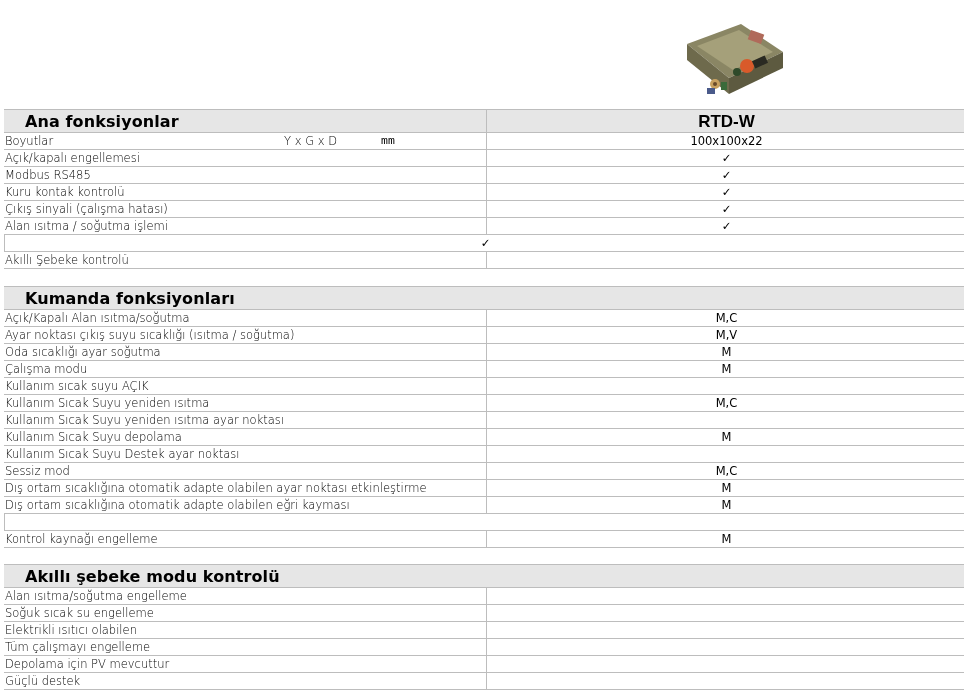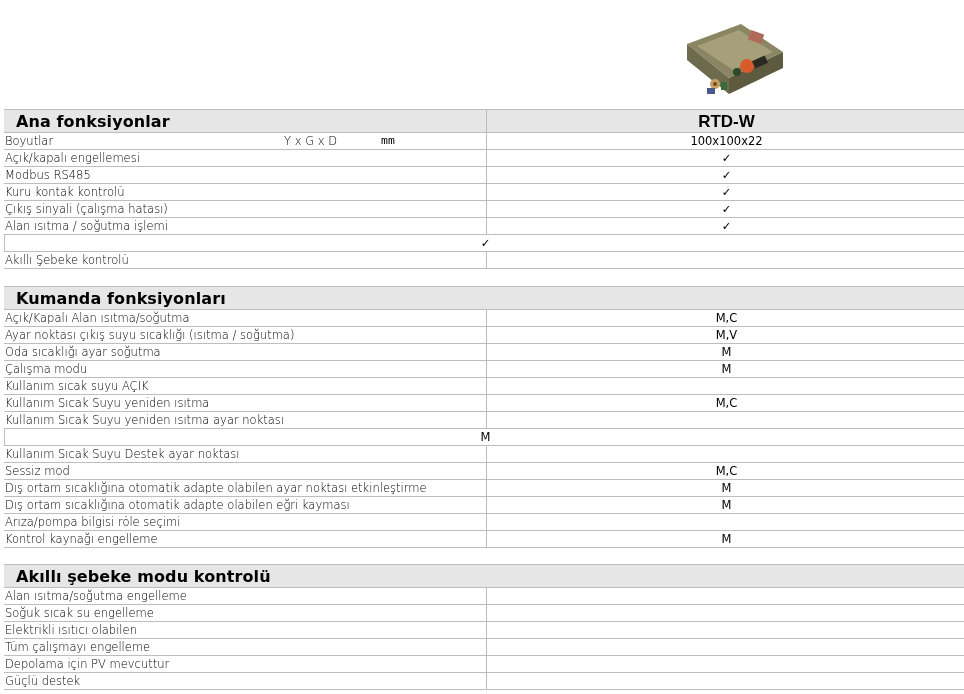--- a/index.html
+++ b/index.html
@@ -3,21 +3,21 @@
 <meta charset="utf-8">
 <style>
   html, body { margin: 0; padding: 0; background: #ffffff; }
   body { width: 964px; height: 694px; position: relative; overflow: hidden;
          font-family: "DejaVu Sans", sans-serif; color: #000; }
   .product-img { position: absolute; left: 683px; top: 22px; width: 104px; height: 78px; }
   .table { position: absolute; left: 4px; width: 962px; }
   .sec-head { display: flex; height: 24px; background: #e6e6e6;
               border-top: 1px solid #bdbdbd; border-bottom: 1px solid #bdbdbd; box-sizing: border-box; }
   .sec-head .c1 { width: 482px; font-family: "DejaVu Sans", sans-serif; font-weight: bold;
-                  font-size: 16px; line-height: 24px; padding-left: 12px; box-sizing: border-box;
+                  font-size: 16px; line-height: 24px; padding-left: 21px; box-sizing: border-box;
                   letter-spacing: 0.1px; }
   .sec-head .c2 { flex: 1; border-left: 1px solid #bdbdbd; text-align: center;
                   font-family: "Liberation Sans", sans-serif; font-weight: bold; font-size: 17px; line-height: 24px; }
   .row { display: flex; height: 17px; border-bottom: 1px solid #bdbdbd; box-sizing: border-box; }
   .row .c1 { width: 482px; position: relative; font-family: "DejaVu Sans", sans-serif;
              font-size: 11.5px; line-height: 16px; padding-left: 1px; box-sizing: border-box;
              white-space: nowrap; overflow: hidden; font-weight: 300; }
   .row .c2 { flex: 1; border-left: 1px solid #bdbdbd; text-align: center;
              font-family: "DejaVu Sans", sans-serif; font-size: 11.5px; line-height: 16px; }
   .dim-label { position: absolute; left: 280px; top: 0; }
@@ -113,40 +113,40 @@
     </div>
   <div class="row">
       <div class="c1">Kullanım Sıcak Suyu yeniden ısıtma</div>
       <div class="c2">M,C</div>
     </div>
   <div class="row">
       <div class="c1">Kullanım Sıcak Suyu yeniden ısıtma ayar noktası</div>
       <div class="c2"></div>
     </div>
   <div class="row">
+      <div class="c1">Kullanım Sıcak Suyu depolama</div>
       <div class="c2">M</div>
     </div>
   <div class="row">
       <div class="c1">Kullanım Sıcak Suyu Destek ayar noktası</div>
       <div class="c2"></div>
     </div>
   <div class="row">
       <div class="c1">Sessiz mod</div>
       <div class="c2">M,C</div>
     </div>
   <div class="row">
       <div class="c1">Dış ortam sıcaklığına otomatik adapte olabilen ayar noktası etkinleştirme</div>
       <div class="c2">M</div>
     </div>
   <div class="row">
       <div class="c1">Dış ortam sıcaklığına otomatik adapte olabilen eğri kayması</div>
       <div class="c2">M</div>
     </div>
   <div class="row">
-      <div class="c1">Arıza/pompa bilgisi röle seçimi</div>
       <div class="c2"></div>
     </div>
   <div class="row">
       <div class="c1">Kontrol kaynağı engelleme</div>
       <div class="c2">M</div>
     </div>
 </div>
 
 <div class="table" style="top:564px;">
   <div class="sec-head">

